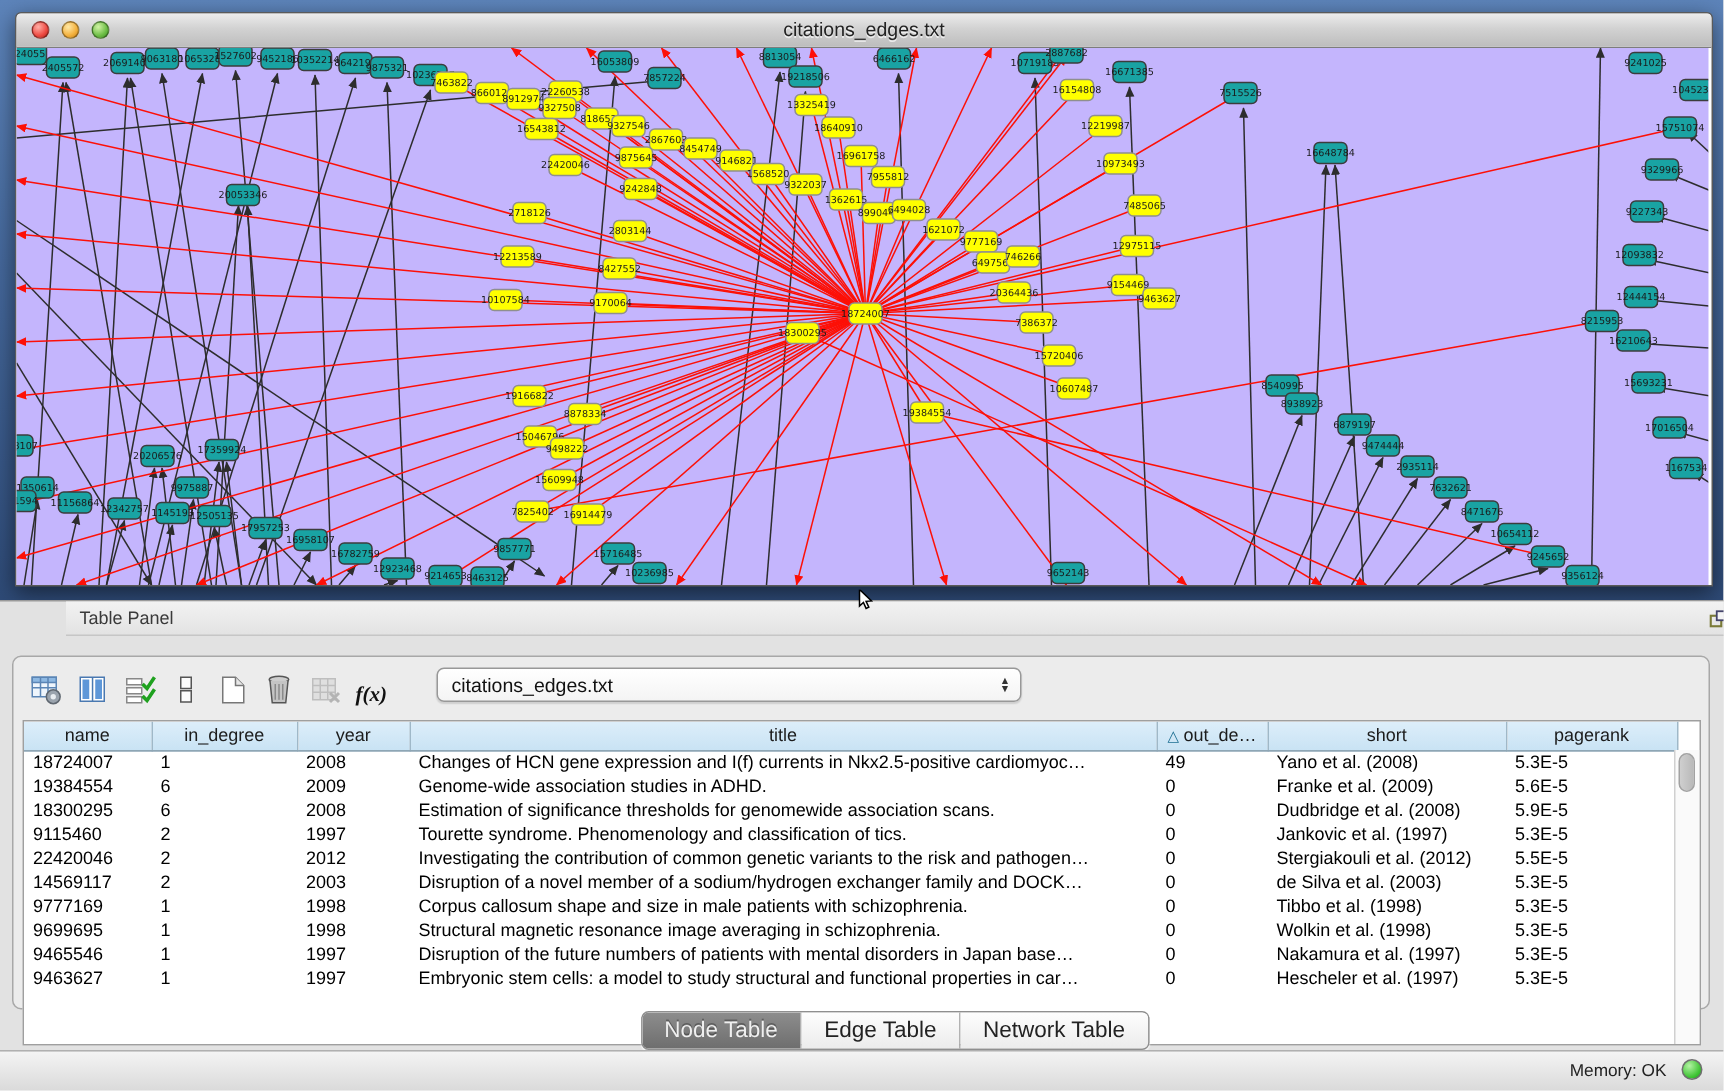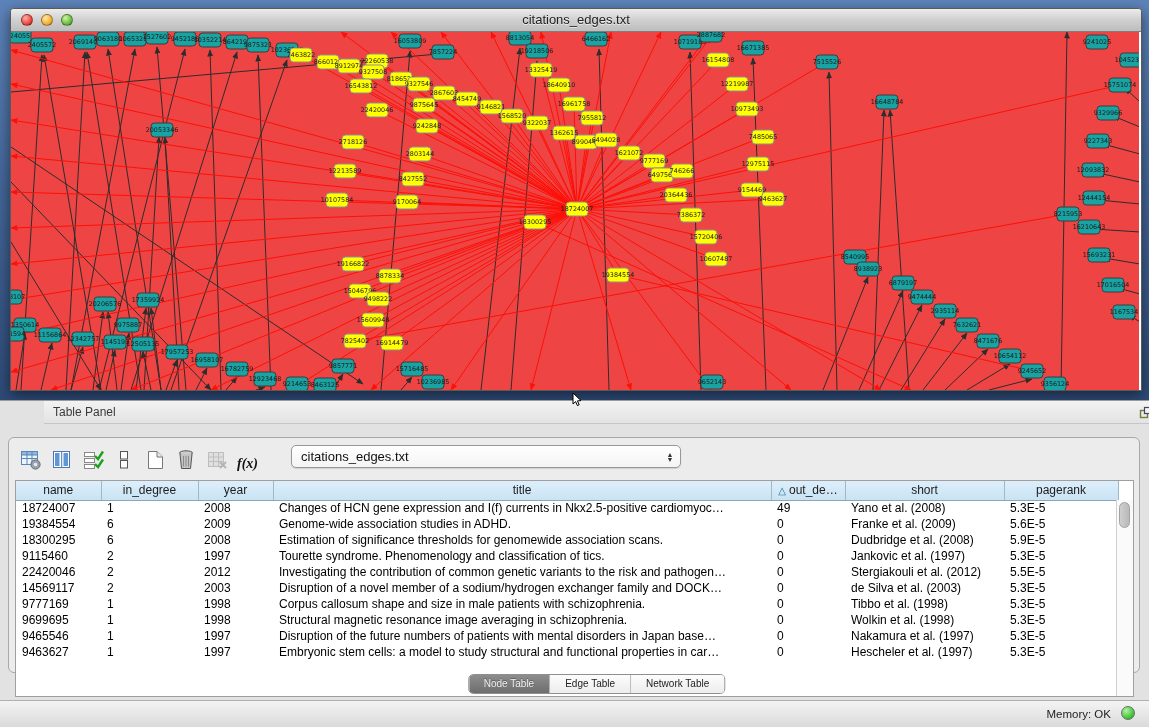--- a/index.html
+++ b/index.html
@@ -17,21 +17,21 @@
   .titlebar{height:22px;border-radius:3px 3px 0 0;position:relative;
     background:linear-gradient(180deg,#ececec 0%,#d2d2d2 45%,#bdbdbd 100%);
     border-bottom:1px solid #7d7d7d;}
   .title-text{position:absolute;left:0;right:0;top:3px;text-align:center;
     font-size:13px;color:#222;text-shadow:0 1px 0 rgba(255,255,255,.65);}
   .lights{position:absolute;left:10px;top:5px;display:flex;gap:8px;}
   .light{width:12px;height:12px;border-radius:50%;border:1px solid rgba(0,0,0,.35);box-sizing:border-box;}
   .light.red{background:radial-gradient(circle at 35% 30%,#ffb0a8,#ee4a42 60%,#a52015);}
   .light.yellow{background:radial-gradient(circle at 35% 30%,#ffe9a8,#f3b03c 60%,#c07d12);}
   .light.green{background:radial-gradient(circle at 35% 30%,#d2f3a6,#6cbe45 60%,#3d8a1e);}
-  .net-canvas{position:relative;width:1128px;height:358px;background:#ef4444;overflow:hidden;}
+  .net-canvas{position:relative;width:1128px;height:358px;background:#c4b5fd;overflow:hidden;}
   .net-canvas svg{display:block;}
   
   .cursor{position:absolute;left:571px;top:393px;z-index:40;}
   
   .table-panel{position:absolute;left:0;top:400px;width:1149px;height:300px;
     background:#e2e2e2;border-top:1px solid #9a9a9a;padding-left:44px;}
   .tp-header{height:22px;position:relative;
     background:linear-gradient(180deg,#f2f2f2,#e3e3e3);
     border-bottom:1px solid #c6c6c6;}
   .tp-title{position:absolute;left:9px;top:4px;font-size:12px;color:#3a3a3a;}
@@ -61,21 +61,21 @@
     white-space:nowrap;text-overflow:clip;}
   td.c0{padding-left:3px;} td.c1,td.c2{padding-left:8px;}
   .sort-glyph{color:#1d6f93;font-size:10px;margin-right:3px;}
   .vscroll{position:absolute;right:0px;top:19px;bottom:0;width:16px;background:#fafafa;border-left:1px solid #d0d0d0;}
   .vthumb{position:absolute;left:2px;top:2px;width:11px;height:26px;border-radius:6px;
     background:linear-gradient(90deg,#cfcfcf,#b9b9b9);border:1px solid #a2a2a2;box-sizing:border-box;}
   
   .tabs{position:absolute;left:50%;transform:translateX(-50%);top:273px;display:flex;
     border:1px solid #8f8f8f;border-radius:5px;overflow:hidden;
     box-shadow:0 1px 1px rgba(255,255,255,.7), inset 0 1px 0 rgba(255,255,255,.4);}
-  .tab{padding:3px 15px 4px 15px;font-size:10px;color:#222;
+  .tab{padding:3px 15px 4px 15px;font-size:15px;color:#222;
     background:linear-gradient(180deg,#fdfdfd,#ececec);border-right:1px solid #aaa;}
   .tab:last-child{border-right:none;}
   .tab.selected{background:linear-gradient(180deg,#8d8d8d,#6e6e6e);color:#efefef;
     text-shadow:0 -1px 0 rgba(0,0,0,.3);}
   
   .statusbar{position:absolute;left:0;top:700px;width:1149px;height:27px;
     background:linear-gradient(180deg,#f4f4f4,#dadada);border-top:1px solid #b0b0b0;box-sizing:border-box;}
   .memory{position:absolute;right:38px;top:7px;font-size:11.5px;color:#222;}
   .mem-dot{position:absolute;right:14px;top:5px;width:14px;height:14px;border-radius:50%;
     border:1px solid #6f6f6f;box-sizing:border-box;

